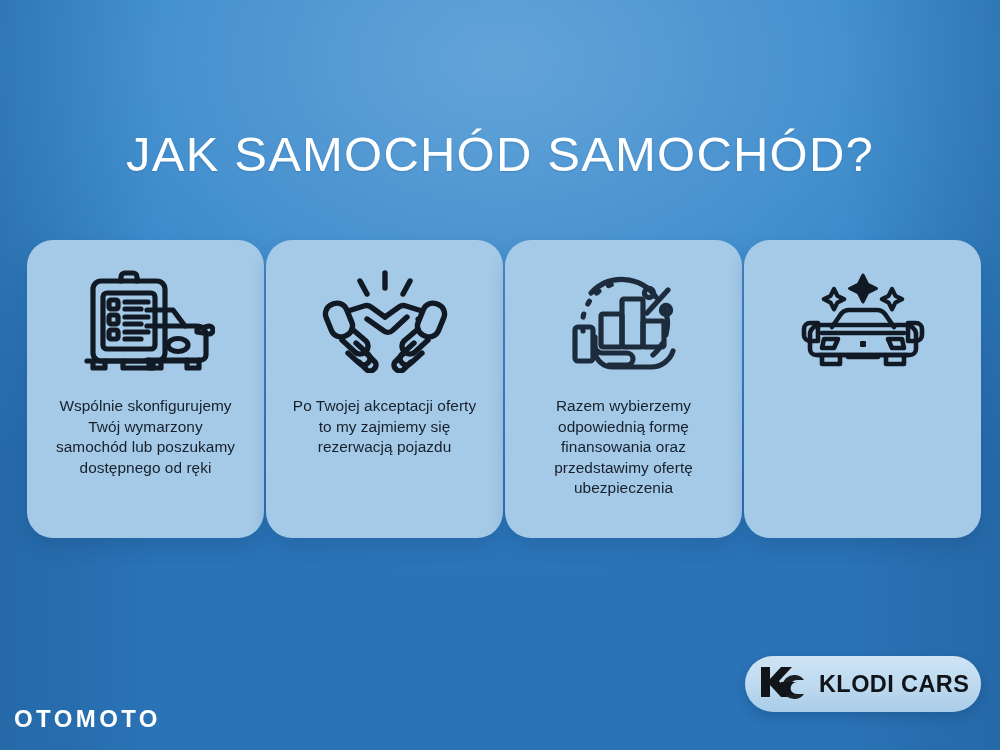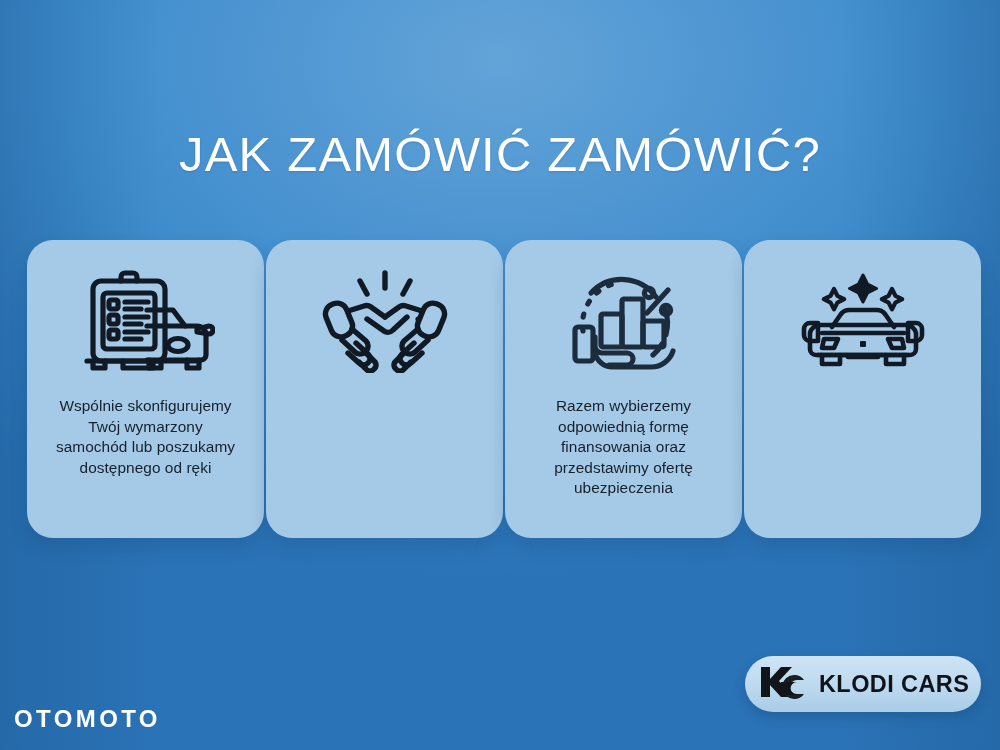--- a/index.html
+++ b/index.html
@@ -127,21 +127,21 @@
     line-height: 26px;
     margin-left: 7px;
     white-space: nowrap;
   }
 </style>
 </head>
 <body>
 
 <div class="poster">
 
-  <div class="title">JAK ZAMÓWIĆ ZAMÓWIĆ?</div>
+  <div class="title">JAK SAMOCHÓD SAMOCHÓD?</div>
 
   <div class="cards">
 
     <div class="card">
       <div class="card-icon">
         <svg width="138" height="104" viewBox="0 0 138 104" fill="none" stroke="#111a24" stroke-width="5.2" stroke-linecap="round" stroke-linejoin="round">
 
           <path d="M70 41 h26 l12 16 h12 a9 9 0 0 1 9 9 v20 a5 5 0 0 1 -5 5 h-54"></path>
           <path d="M70 57 h38"></path>
 
@@ -200,20 +200,23 @@
           <path d="M34 74 l12 11 a6 6 0 0 1 0 9 a6 6 0 0 1 -9 0 l-11 -10"></path>
           <path d="M44 84 l8 8 a5 5 0 0 1 0 8 a5 5 0 0 1 -8 0 l-7 -7"></path>
 
           <path d="M96 60 l-14 12 a7 7 0 0 0 0 10 l1 1 a7 7 0 0 0 10 0 l13 -12"></path>
           <path d="M92 74 l-12 11 a6 6 0 0 0 0 9 a6 6 0 0 0 9 0 l11 -10"></path>
           <path d="M82 84 l-8 8 a5 5 0 0 0 0 8 a5 5 0 0 0 8 0 l7 -7"></path>
 
           <circle cx="96" cy="50" r="2.6" fill="#111a24" stroke="none"></circle>
         </svg>
       </div>
+      <div class="card-text">Po Twojej akceptacji oferty
+to my zajmiemy się
+rezerwacją pojazdu</div>
     </div>
 
     <div class="card">
       <div class="card-icon">
         <svg width="126" height="104" viewBox="0 0 126 104" fill="none" stroke="#1d2c3c" stroke-width="5.2" stroke-linecap="round" stroke-linejoin="round">
 
           <path d="M22 62 A42 42 0 0 1 52 15" stroke-dasharray="3 11"></path>
           <path d="M30 24 A42 42 0 0 1 95 28"></path>
           <path d="M104 40 A42 42 0 0 1 92 86" stroke-dasharray="26 10"></path>
 

